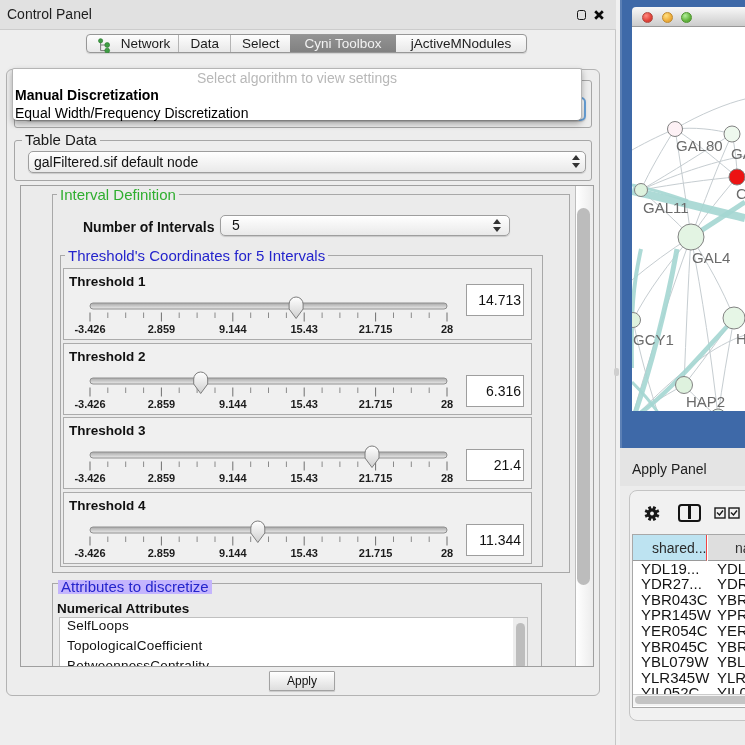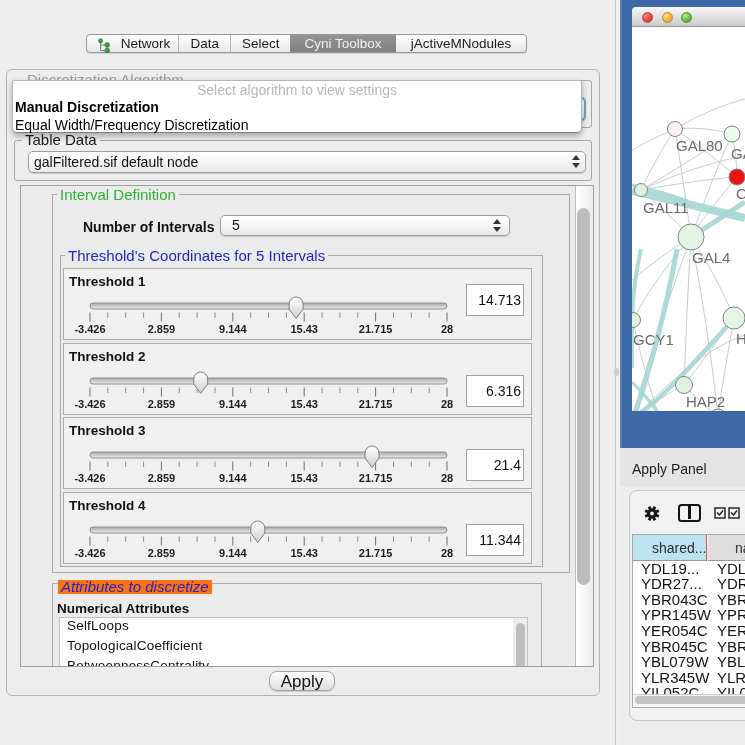--- a/index.html
+++ b/index.html
@@ -30,40 +30,49 @@
 #scrollbar-thumb { position:absolute; left:577px; top:208px; width:13px; height:377px; background:#bcbcbc; border-radius:6.5px; }
 .tpanel { position:absolute; left:63px; width:469px; height:71.7px; border:1px solid #ababab; background:#f0f0f0; }
 .tlabel { position:absolute; left:69px; font-size:13.5px; font-weight:bold; color:#111; }
 .vbox { position:absolute; left:466px; width:58px; height:32px; border:1px solid #9e9e9e; background:#fff; font-size:14px; color:#111; text-align:right; line-height:30px; padding-right:2px; }
 
 #btabs { position:absolute; left:142px; top:704px; width:323px; height:19px; border:1px solid #979797; border-radius:4px; background:linear-gradient(#fdfdfd,#e8e8e8); display:flex; font-size:14px; color:#1c1c1c; }
 #btabs .seg { height:100%; line-height:17px; text-align:center; }
 #btabs .sel { background:linear-gradient(#939393,#818181); color:#f2f2f2; }
 #btabs .sep { width:1px; background:#b4b4b4; }
 
-#overlay { position:absolute; left:12px; top:80px; width:570px; height:53px; background:#ffffff; border:1px solid #b5b5b5; border-bottom:1px solid #7f7f7f; border-radius:2px 2px 5px 5px; box-shadow:0 3px 6px rgba(0,0,0,0.3); }
+#overlay { position:absolute; left:12px; top:68px; width:570px; height:53px; background:#ffffff; border:1px solid #b5b5b5; border-bottom:1px solid #7f7f7f; border-radius:2px 2px 5px 5px; box-shadow:0 3px 6px rgba(0,0,0,0.3); }
 #overlay .r1 { position:absolute; left:0; top:1px; width:100%; text-align:center; font-size:14px; color:#b8b8b8; line-height:16px; }
 #overlay .r2 { position:absolute; left:2px; top:18px; font-size:14px; font-weight:bold; color:#000; line-height:17px; }
 #overlay .r3 { position:absolute; left:2px; top:36px; font-size:14px; color:#000; line-height:17px; }
 
 #splitter { position:absolute; left:616px; top:0; width:4px; height:745px; background:#f0f0f0; }
 #netwin { position:absolute; left:620px; top:0; width:125px; height:449px; background:#3e69a8; border-bottom:1px solid #dfe5ee; }
 #netwin .ledge { position:absolute; left:0; top:0; width:2px; height:449px; background:#5c80b5; }
 #mactitle { position:absolute; left:632px; top:7px; width:113px; height:20px; background:linear-gradient(#f8f8f8,#cccccc); border-bottom:1px solid #999; border-radius:4px 0 0 0; }
 .light { position:absolute; top:4.5px; width:11px; height:11px; border-radius:50%; }
 #canvas { position:absolute; left:632px; top:27px; width:113px; height:384px; background:#ffffff; overflow:hidden; }
 
 #tp-title { position:absolute; left:620px; top:448px; width:125px; height:38px; background:#e4e4e4; }
 #tp-title span { position:absolute; left:12px; top:0; line-height:42px; font-size:14px; color:#1e1e1e; }
 #tpanel { position:absolute; left:629px; top:490px; width:130px; height:231px; background:#f1f1f1; border:1px solid #c4c4c4; border-radius:8px; }
 #ttable { position:absolute; left:632px; top:534px; width:113px; height:173px; border-left:1px solid #a8a8a8; border-top:1px solid #a8a8a8; background:#fff; }
 </style></head>
 <body>
 
 <div id="cp">
+  <div id="cp-title">
+      <span class="t">Control Panel</span>
+    <div id="float-ic"></div>
+    <div id="close-ic">
+        <svg style="display:block" width="10" height="10" viewBox="0 0 10 10">
+          <path d="M1.2,1.2 L8.8,8.8 M8.8,1.2 L1.2,8.8" stroke="#0a0a0a" stroke-width="2.7" stroke-linecap="butt"></path>
+        </svg>
+      </div>
+  </div>
 
   <div id="mainpanel"></div>
 
   <div id="tabbar">
     <div class="seg" style="width:91.5px"><svg style="position:absolute;left:11px;top:3px" width="13" height="15" viewBox="0 0 13 15">
           <path d="M2.6,3 L2.6,12.6 M2.6,7 L8.8,7 M2.6,12.6 L8.8,12.6" stroke="#7a7a7a" stroke-width="1" fill="none"></path>
           <circle cx="2.6" cy="2.8" r="2.1" fill="#3f9e44" stroke="#2d7d30" stroke-width="0.7"></circle>
           <circle cx="9.2" cy="7" r="2.4" fill="#3f9e44" stroke="#2d7d30" stroke-width="0.7"></circle>
           <circle cx="9.2" cy="12.6" r="2.4" fill="#3f9e44" stroke="#2d7d30" stroke-width="0.7"></circle>
         </svg><span style="margin-left:26px">Network</span></div>
@@ -275,32 +284,32 @@
           <text x="169.8" y="64.5" text-anchor="middle" font-size="11" font-weight="bold" fill="#1c1c1c">9.144</text>
           <text x="241.2" y="64.5" text-anchor="middle" font-size="11" font-weight="bold" fill="#1c1c1c">15.43</text>
           <text x="312.6" y="64.5" text-anchor="middle" font-size="11" font-weight="bold" fill="#1c1c1c">21.715</text>
           <text x="384.0" y="64.5" text-anchor="middle" font-size="11" font-weight="bold" fill="#1c1c1c">28</text>
           <path d="M 187.8,41 L 187.8,36 A 7,7 0 0 1 201.8,36 L 201.8,41 L 194.8,50.5 Z" fill="url(#thm492)" stroke="#7d7d7d" stroke-width="1"></path>
         </svg>
         <div class="vbox" style="top:523.5px">11.344</div>
     </div>
 
     <div style="position:absolute; left:31px; top:397px; width:490px; height:100px; border:1px solid #a8a8a8;"></div>
-    <div class="glabel" style="left:37px; top:394px; color:#2424cc; background:#f97316;font-style:italic;">Attributes to discretize</div>
+    <div class="glabel" style="left:37px; top:394px; color:#2424cc; background:#c4b5fd;">Attributes to discretize</div>
     <div style="position:absolute; left:36px; top:415px; font-size:13.5px; font-weight:bold; color:#111;">Numerical Attributes</div>
     <div style="position:absolute; left:38px; top:431px; width:469px; height:51px; background:#fff; border:1px solid #c0c0c0; border-bottom:none; overflow:hidden;">
       <div style="position:absolute; left:7px; top:-2.5px; font-size:13.5px; letter-spacing:0.2px; line-height:20.3px; color:#111;">SelfLoops<br>TopologicalCoefficient<br>BetweennessCentrality</div>
       <div style="position:absolute; right:0; top:0; width:14px; height:51px; background:#ededed;"></div>
       <div style="position:absolute; right:2px; top:5px; width:9px; height:46px; background:#bdbdbd; border-radius:4.5px;"></div>
     </div>
   </div>
   <div id="scrollbar-track"></div>
   <div id="scrollbar-thumb"></div>
 
-  <div style="position:absolute; left:269px; top:671px; width:66px; height:20px; border:1px solid #a2a2a2; border-radius:8px; background:linear-gradient(#ffffff,#dedede); text-align:center; line-height:19px; font-size:17px; color:#111; box-shadow:0 1px 1px rgba(0,0,0,0.15);">Apply</div>
+  <div style="position:absolute; left:269px; top:671px; width:66px; height:20px; border:1px solid #a2a2a2; border-radius:1px; background:linear-gradient(#ffffff,#dedede); text-align:center; line-height:19px; font-size:12px; color:#111; box-shadow:0 1px 1px rgba(0,0,0,0.15);">Apply</div>
 
 
   <div id="overlay">
     <div class="r1">Select algorithm to view settings</div>
     <div class="r2">Manual Discretization</div>
     <div class="r3">Equal Width/Frequency Discretization</div>
   </div>
 </div>
 
 <div id="splitter"></div>

